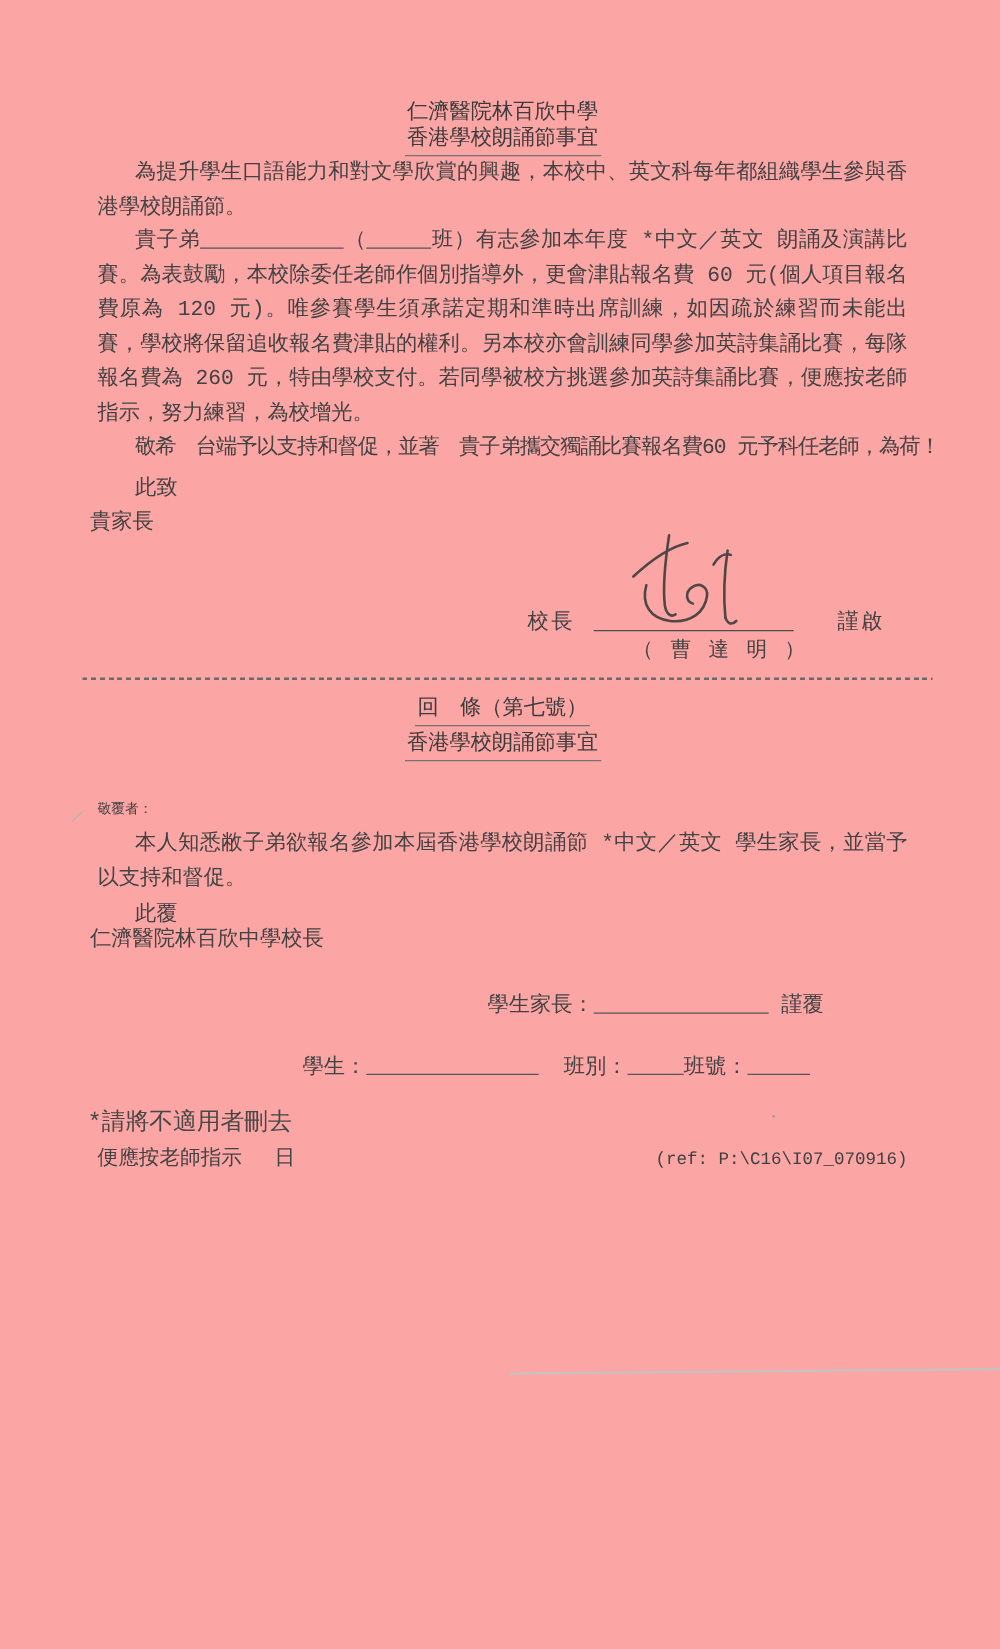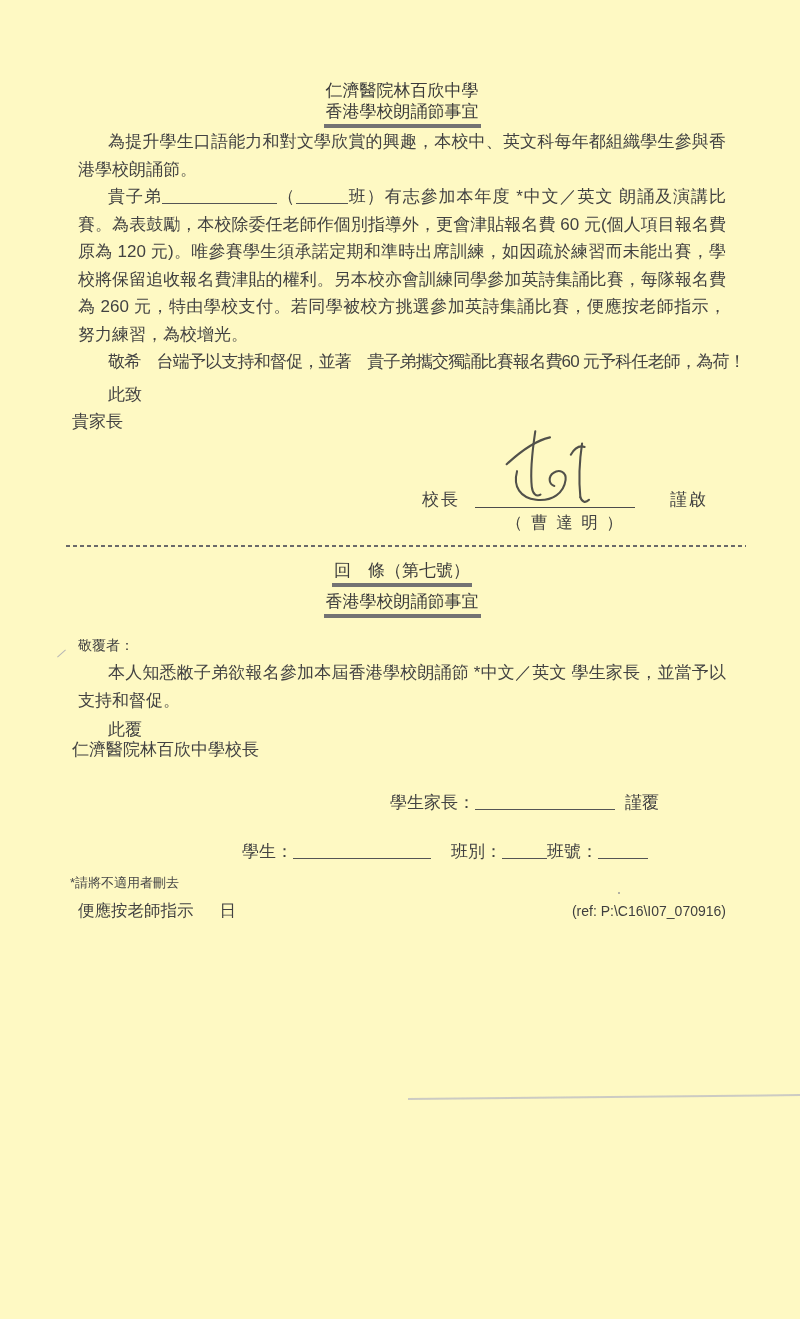--- a/index.html
+++ b/index.html
@@ -1,25 +1,25 @@
 <!DOCTYPE html>
 <html><head>
 <meta charset="utf-8">
 <style>
   html,body{margin:0;padding:0;background:#e9e9e9;}
   .page{
     position:relative;width:800px;height:1319px;margin:0 auto;
-    background:#fef9c3;overflow:hidden;
-    font-family:Liberation Sans, sans-serif;
+    background:#fca5a5;overflow:hidden;
+    font-family:Liberation Mono, monospace;
     color:#424242;
   }
   .doc{position:absolute;left:78px;top:80px;width:648px;}
   .center{text-align:center;}
   .title{font-size:17px;line-height:21px;color:#3b3b3b;}
-  .underlined{display:inline-block;border-bottom:4px solid #737373;padding:0 2px 2px 2px;}
+  .underlined{display:inline-block;border-bottom:1px solid #737373;padding:0 2px 2px 2px;}
   .salutation{margin-top:20px;font-size:17px;line-height:27px;}
   p.body{margin:0;font-size:17px;line-height:27.5px;text-align:justify;text-indent:30px;}
   .p1{margin-top:9px;}
   .p2{margin-top:4px;}
   .p3{margin-top:6px;white-space:nowrap;letter-spacing:-0.8px;font-size:16.5px;text-align:left;}
   .blank{display:inline-block;height:15px;border-bottom:1px solid #555;vertical-align:baseline;margin-bottom:-2px;}
   .w115{width:115px;}.w52{width:52px;}
   .closing1{margin-top:5px;margin-left:30px;font-size:17px;line-height:27.5px;}
   .closing2{margin-left:-6px;font-size:17px;line-height:27.5px;}
   .sig-area{position:relative;margin-top:2px;height:100px;font-size:17px;}
@@ -27,31 +27,31 @@
   .sig-line{position:absolute;left:397px;top:69px;width:160px;border-top:1px solid #4c4c4c;}
   .sig-suffix{position:absolute;left:592px;top:50px;letter-spacing:2px;}
   .sig-name{position:absolute;left:428px;top:74px;font-size:16.5px;letter-spacing:2px;}
   .sig-scribble{position:absolute;left:420px;top:-16px;}
   .date1{margin-top:12px;font-size:17px;line-height:27.5px;}
   .divider{margin-top:7px;margin-left:-12px;width:680px;height:2px;
     background:repeating-linear-gradient(to right,#6a6a6a 0 4px,transparent 4px 7px);}
   .rt1{margin-top:14px;}
   .rtitle{font-size:17px;line-height:20px;color:#3b3b3b;}
   .rt2{margin-top:5px;}
-  .sal2{margin-top:14px;font-size:14px;line-height:27.5px;}
+  .sal2{margin-top:26px;font-size:11px;line-height:27.5px;}
   .rbody{margin-top:4px;}
   .closing1b{margin-top:6px;margin-left:30px;font-size:17px;line-height:20px;}
   .closing2b{margin-left:-6px;font-size:17px;line-height:20px;}
   .parent-row{margin-top:31px;margin-left:312px;font-size:17px;line-height:24px;}
   .w140{width:140px;}
   .sufgap{display:inline-block;width:10px;}
   .student-row{margin-top:25px;margin-left:164px;font-size:17px;line-height:24px;}
   .w138{width:138px;}.w45{width:45px;}.w50{width:50px;}
   .midgap{display:inline-block;width:20px;}
-  .footnote{margin-top:11px;margin-left:-8px;font-size:13px;line-height:16px;color:#474747;}
+  .footnote{margin-top:23px;margin-left:-8px;font-size:19px;line-height:16px;color:#474747;}
   .footer-row{margin-top:9px;display:flex;justify-content:space-between;align-items:baseline;}
   .f-date{font-size:16.5px;}
   .dgap{display:inline-block;width:26px;}
   .f-ref{font-size:14px;color:#3f3f3f;}
   .scan-line{position:absolute;left:408px;top:1096px;width:392px;height:1.5px;background:#c3c3c3;
     transform:rotate(-0.55deg);opacity:.85;}
   .noise-tick{position:absolute;left:56px;top:653px;width:11px;height:1px;background:#b5b5b5;
     transform:rotate(-42deg);}
   .noise-dot{position:absolute;left:618px;top:892px;width:2px;height:2px;background:#9a9a9a;border-radius:50%;}
 </style>

